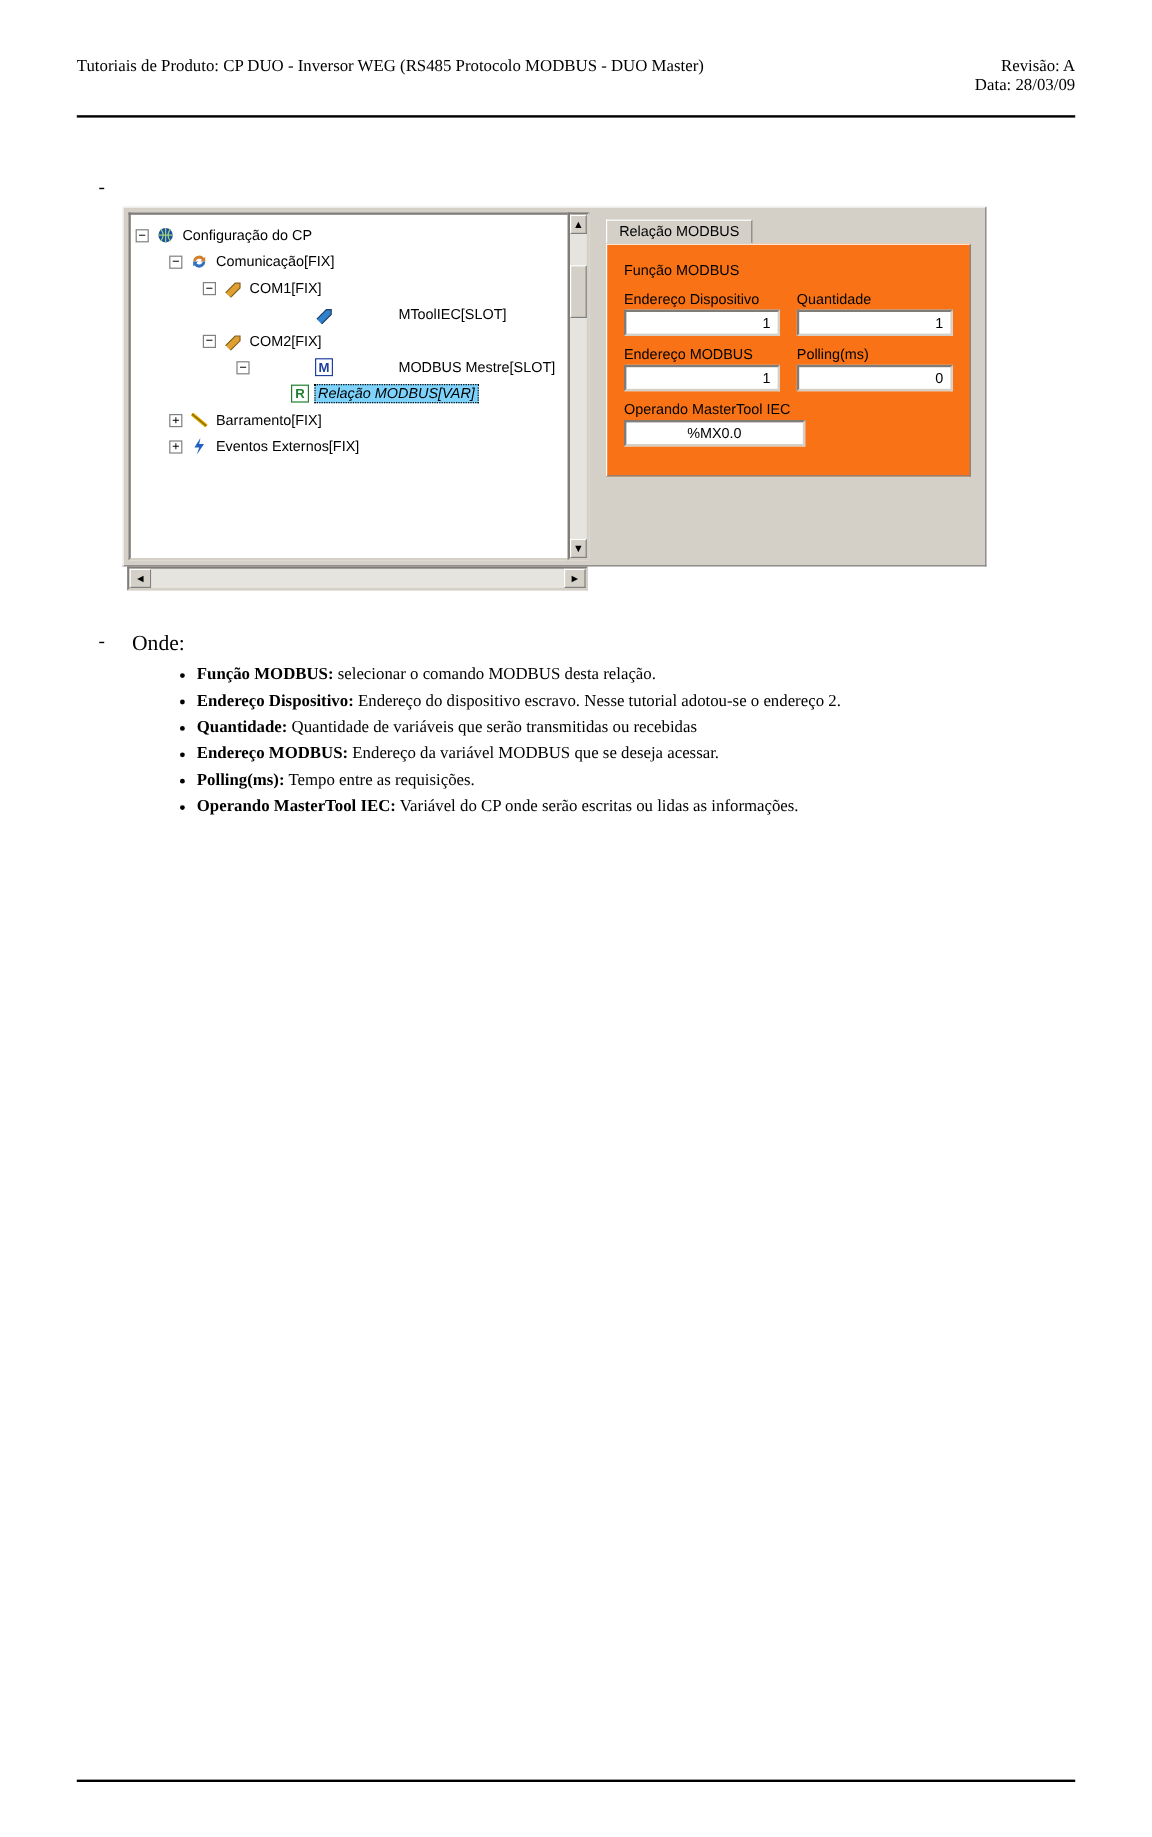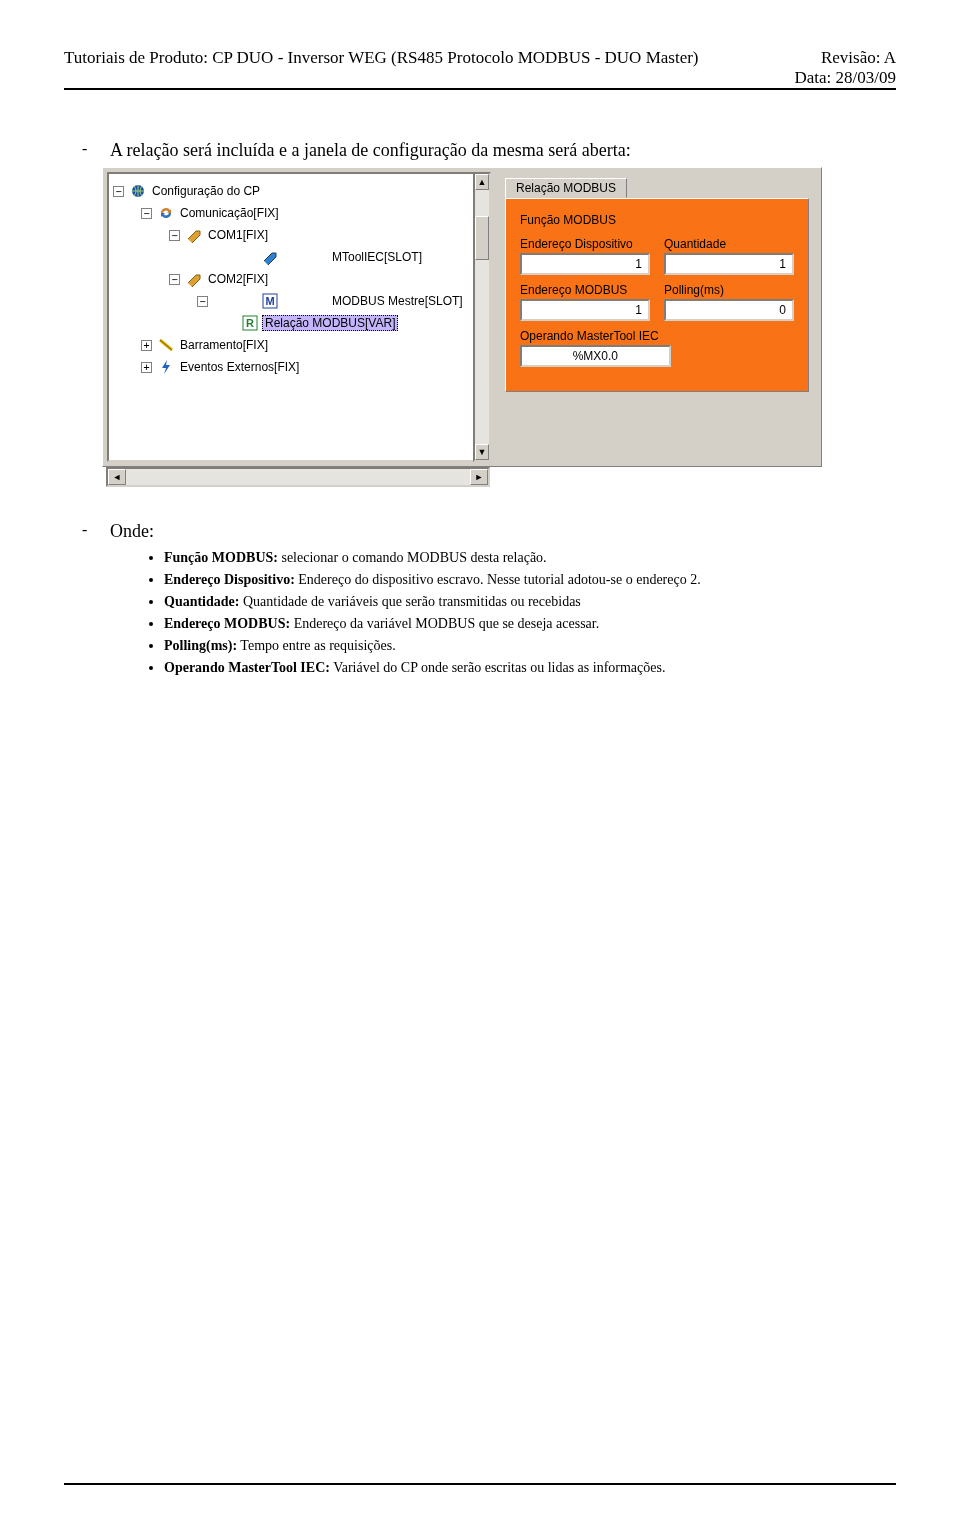--- a/index.html
+++ b/index.html
@@ -11,22 +11,22 @@
     width: 960px;
   }
   .page {
     padding: 48px 64px 40px 64px;
     position: relative;
     min-height: 1531px;
   }
   .hdr {
     display: flex;
     justify-content: space-between;
-    font-size: 17px;
-    margin-bottom: 0;
+    font-size: 14px;
+    margin-bottom: 16px;
   }
   .hdr-rule {
     border-top: 2px solid #000;
     margin-bottom: 50px;
   }
   .para { font-size: 18px; margin: 10px 0 28px 0; }
   .dash-list { padding-left: 18px; }
   .dash-list .row { display:flex; margin-bottom: 6px; }
   .dash-list .dash { width: 28px; }
 
@@ -53,21 +53,21 @@
     height:290px;
     position:relative;
     overflow:hidden;
   }
   .tree-inner { position:relative; }
   .tree-node { white-space:nowrap; display:flex; align-items:center; height:22px; }
   .tw { display:inline-block; width:11px; height:11px; border:1px solid #808080; background:#fff; text-align:center; line-height:9px; font-size:10px; margin-right:6px; font-family:monospace; }
   .ticon { display:inline-block; width:16px; height:16px; margin-right:4px; }
   .ticon svg { display:block; }
   .lbl { padding:0 2px; }
-  .sel { background:#c4b5fd; border:1px dotted #000; }
+  .sel { background:#7dd3fc; border:1px dotted #000;font-style:italic; }
   .ind0{padding-left:0;} .ind1{padding-left:28px;} .ind2{padding-left:56px;}
   .ind3{padding-left:84px;gap:48px;} .ind4{padding-left:112px;}
   .right-pane {
     flex:1;
     padding:8px 12px 4px 10px;
     position:relative;
   }
   .tabstrip { height:22px; position:relative; }
   .tab {
     position:absolute; left:0; top:2px;
@@ -136,21 +136,20 @@
     <div style="text-align:right">
       <div>Revisão: A</div>
       <div>Data: 28/03/09</div>
     </div>
   </div>
   <div class="hdr-rule"></div>
 
   <div class="dash-list">
     <div class="row">
       <div class="dash">-</div>
-      <div class="para" style="margin:0">A relação será incluída e a janela de configuração da mesma será aberta:</div>
     </div>
   </div>
 
   <div class="shot">
     <div class="shot-body">
 
       <div class="tree-wrap" style="flex:0 0 392px; position:relative;">
         <div class="tree-pane">
           <div class="tree-inner">
             <div class="tree-node ind0">

